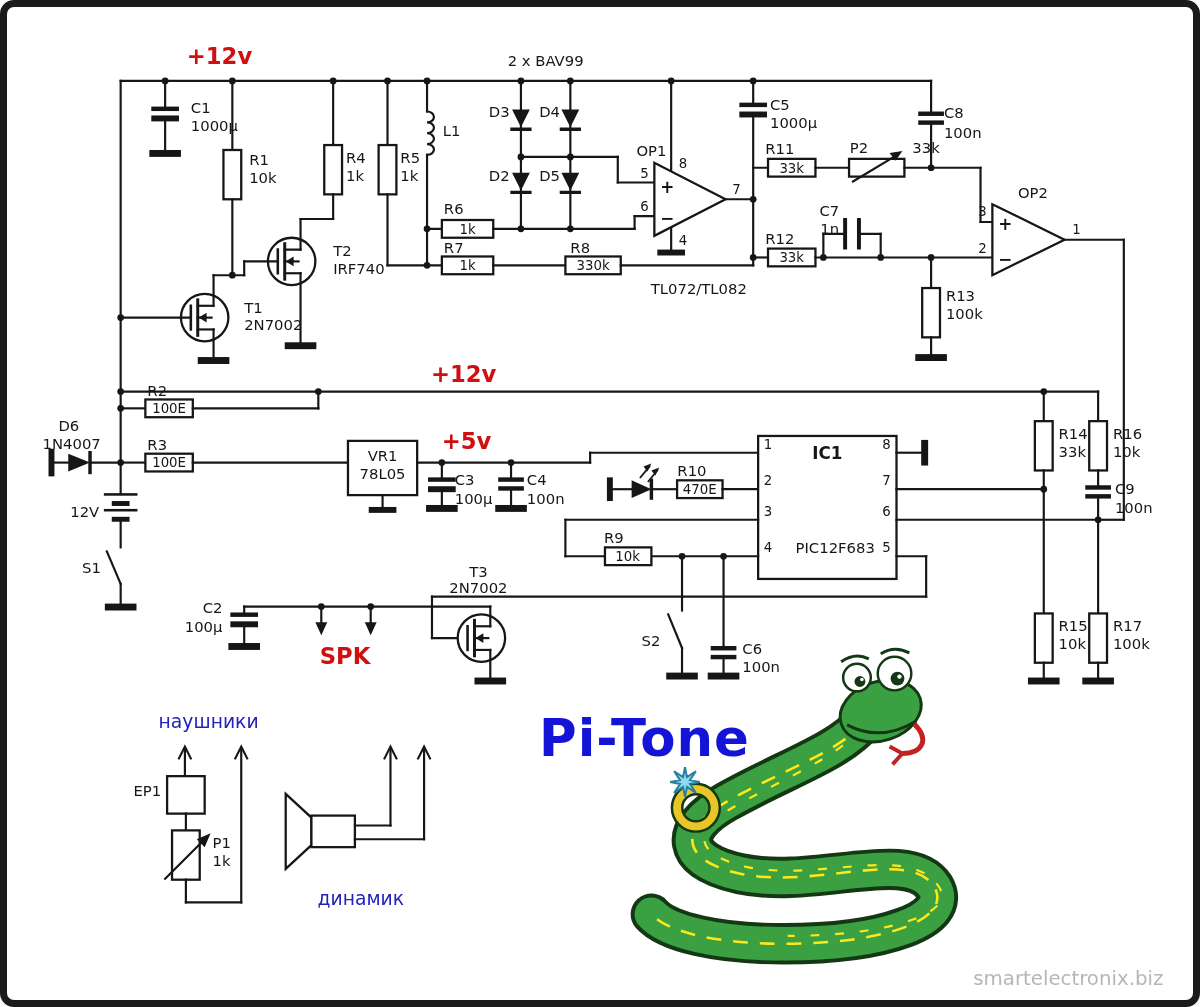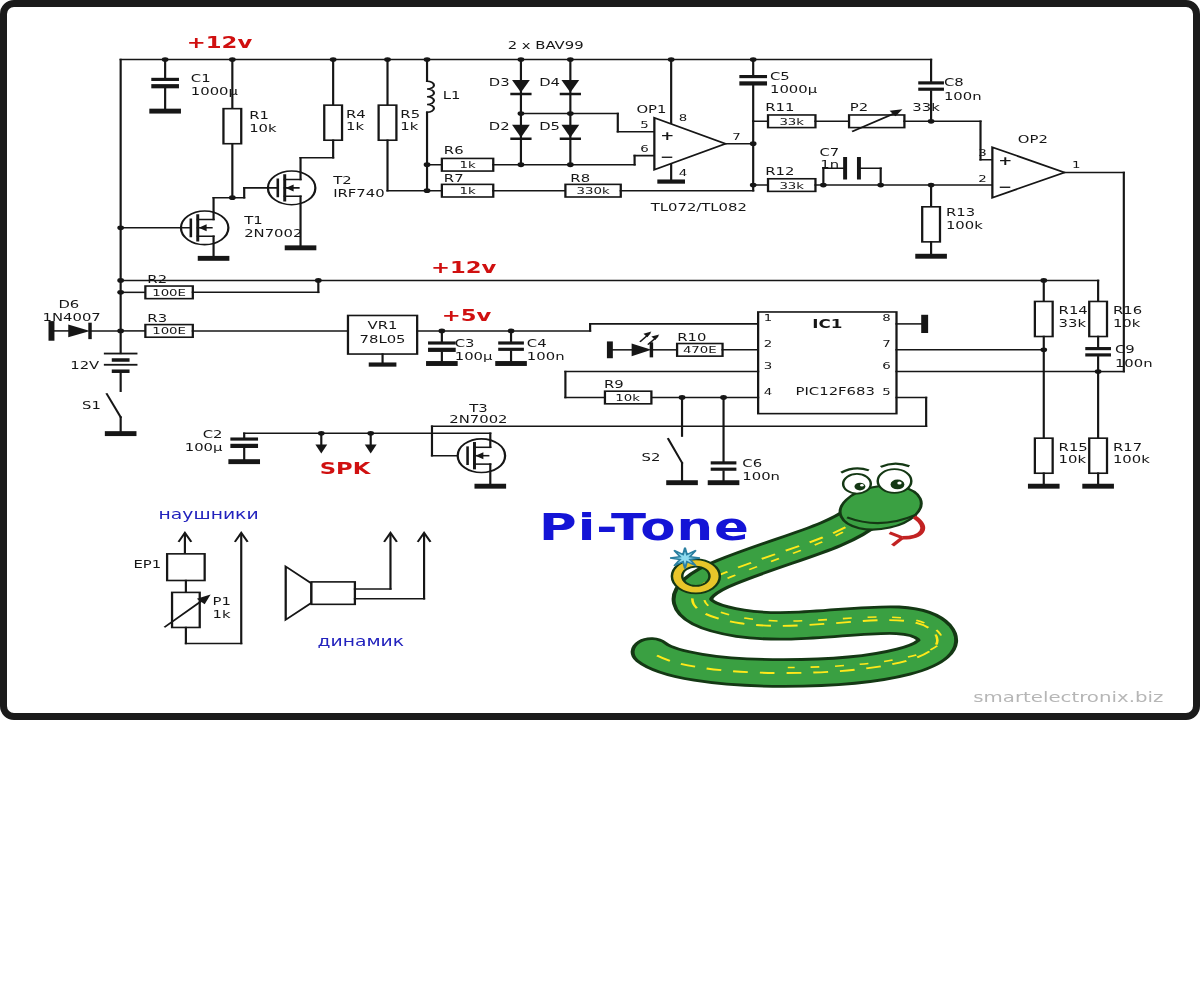--- a/index.html
+++ b/index.html
@@ -1,16 +1,16 @@
 <!DOCTYPE html>
 <html><head>
 <meta charset="utf-8">
 <style>
   html,body{margin:0;padding:0;background:#ffffff;}
-  .frame{position:relative;width:1200px;height:720px;box-sizing:border-box;
+  .frame{position:relative;width:1200px;height:1007px;box-sizing:border-box;
          border:7px solid #1b1b1b;border-radius:14px;background:#fff;overflow:hidden;}
   .frame svg{position:absolute;left:0;top:0;width:100%;height:100%;}
   text{font-family:"DejaVu Sans",sans-serif;fill:#161616;font-size:15px;}
   .val{font-size:13.5px;text-anchor:middle;}
   .pin{font-size:13.5px;text-anchor:middle;}
   .mid{text-anchor:middle;}
   .end{text-anchor:end;}
   .red{fill:#d01010;font-size:23px;font-weight:bold;text-anchor:middle;}
   .blue{fill:#2222bd;font-size:19px;text-anchor:middle;}
   .title{fill:#1414d6;font-size:52px;font-weight:bold;text-anchor:middle;letter-spacing:1px;}

